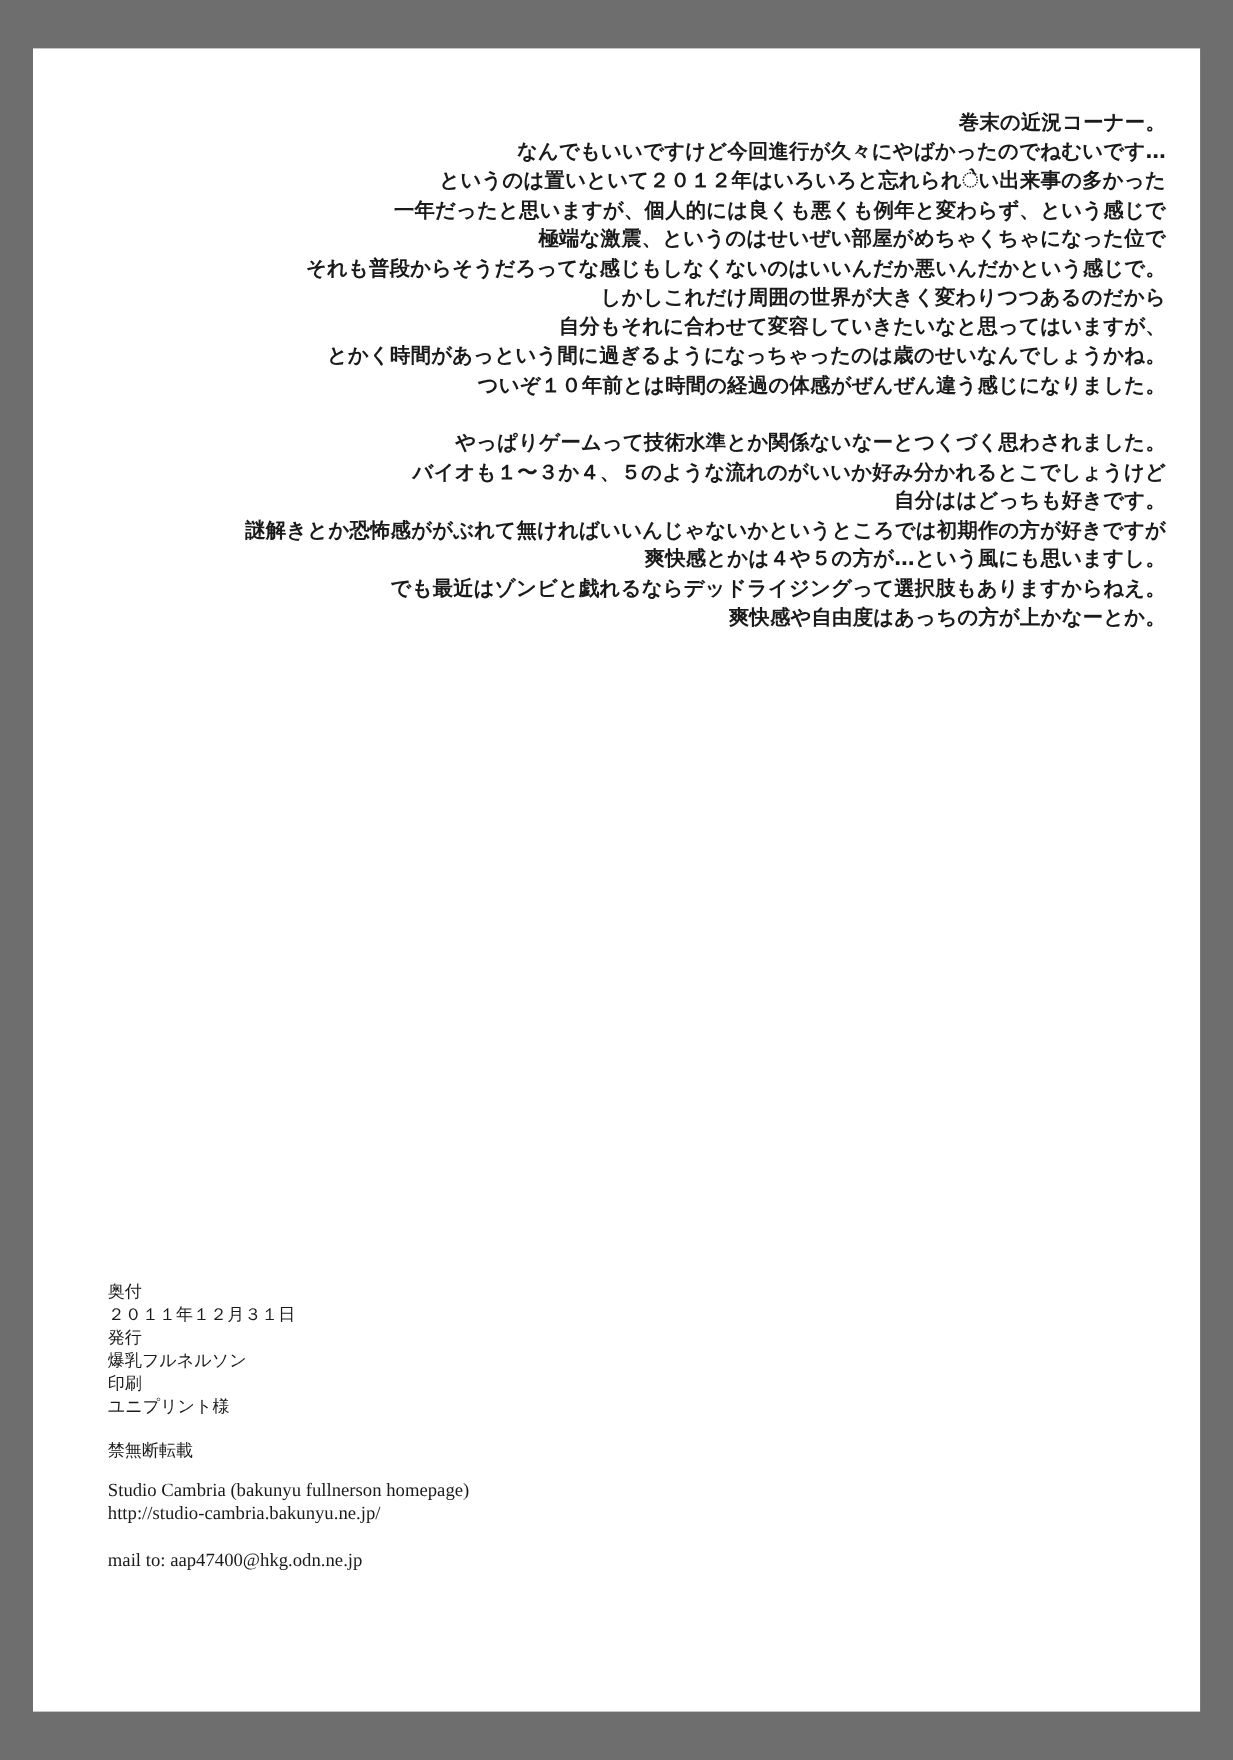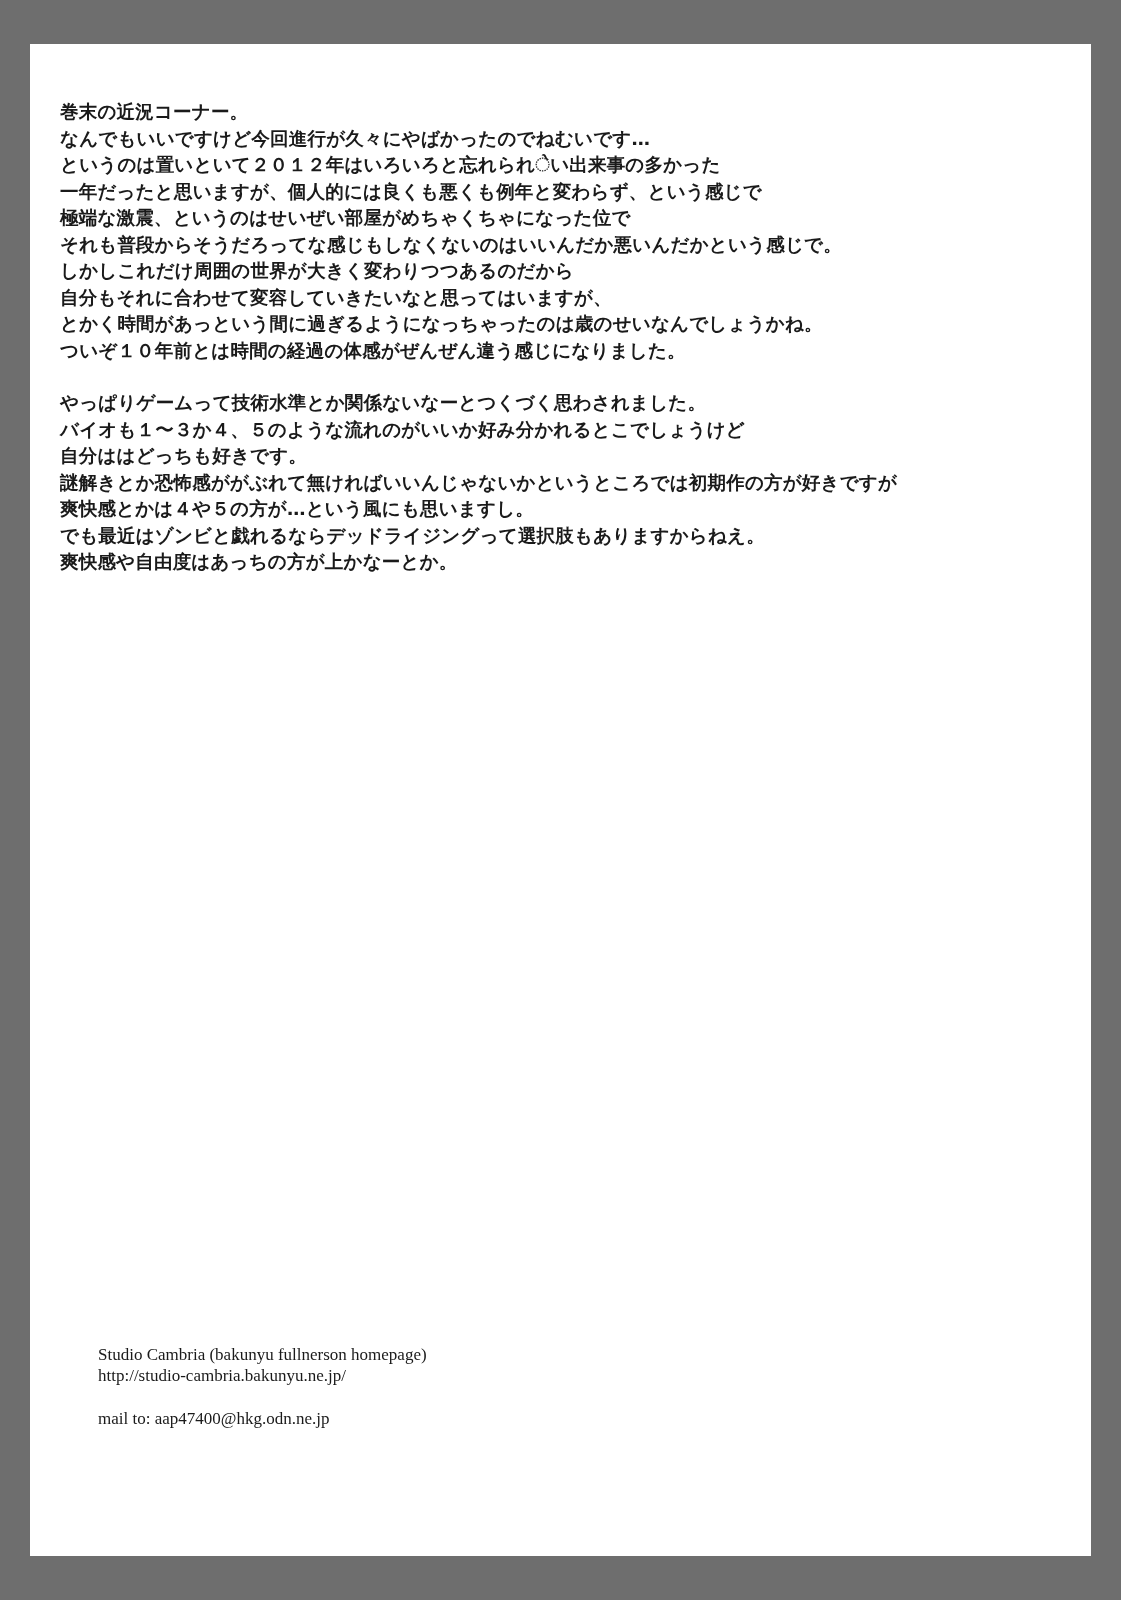--- a/index.html
+++ b/index.html
@@ -20,21 +20,21 @@
     height: 1512px;
     background: #ffffff;
     box-sizing: border-box;
     overflow: hidden;
   }
   .afterword {
     position: absolute;
     left: 30px;
     top: 55px;
     width: 1000px;
-    text-align: left;
+    text-align: right;
     color: #1a1a1a;
     font-family: "DejaVu Sans", sans-serif;
     font-weight: bold;
     font-size: 18.5px;
     line-height: 26.5px;
     letter-spacing: 0.2px;
   }
   .afterword p {
     margin: 0;
     white-space: pre-wrap;
@@ -114,20 +114,29 @@
     <p class="gap-top">やっぱりゲームって技術水準とか関係ないなーとつくづく思わされました。
 バイオも１〜３か４、５のような流れのがいいか好み分かれるとこでしょうけど
 自分ははどっちも好きです。
 謎解きとか恐怖感ががぶれて無ければいいんじゃないかというところでは初期作の方が好きですが
 爽快感とかは４や５の方が…という風にも思いますし。
 でも最近はゾンビと戯れるならデッドライジングって選択肢もありますからねえ。
 爽快感や自由度はあっちの方が上かなーとか。</p>
   </div>
 
 
+  <div class="colophon">
+    <div>奥付</div>
+    <div>２０１１年１２月３１日</div>
+    <div>発行</div>
+    <div>爆乳フルネルソン</div>
+    <div>印刷</div>
+    <div>ユニプリント様</div>
+    <div class="notice">禁無断転載</div>
+  </div>
 
   <div class="contact">
     <div>Studio Cambria (bakunyu fullnerson homepage)</div>
     <div>http://studio-cambria.bakunyu.ne.jp/</div>
     <div class="mail">mail to: aap47400@hkg.odn.ne.jp</div>
   </div>
 
 </div>
 
 </body></html>

